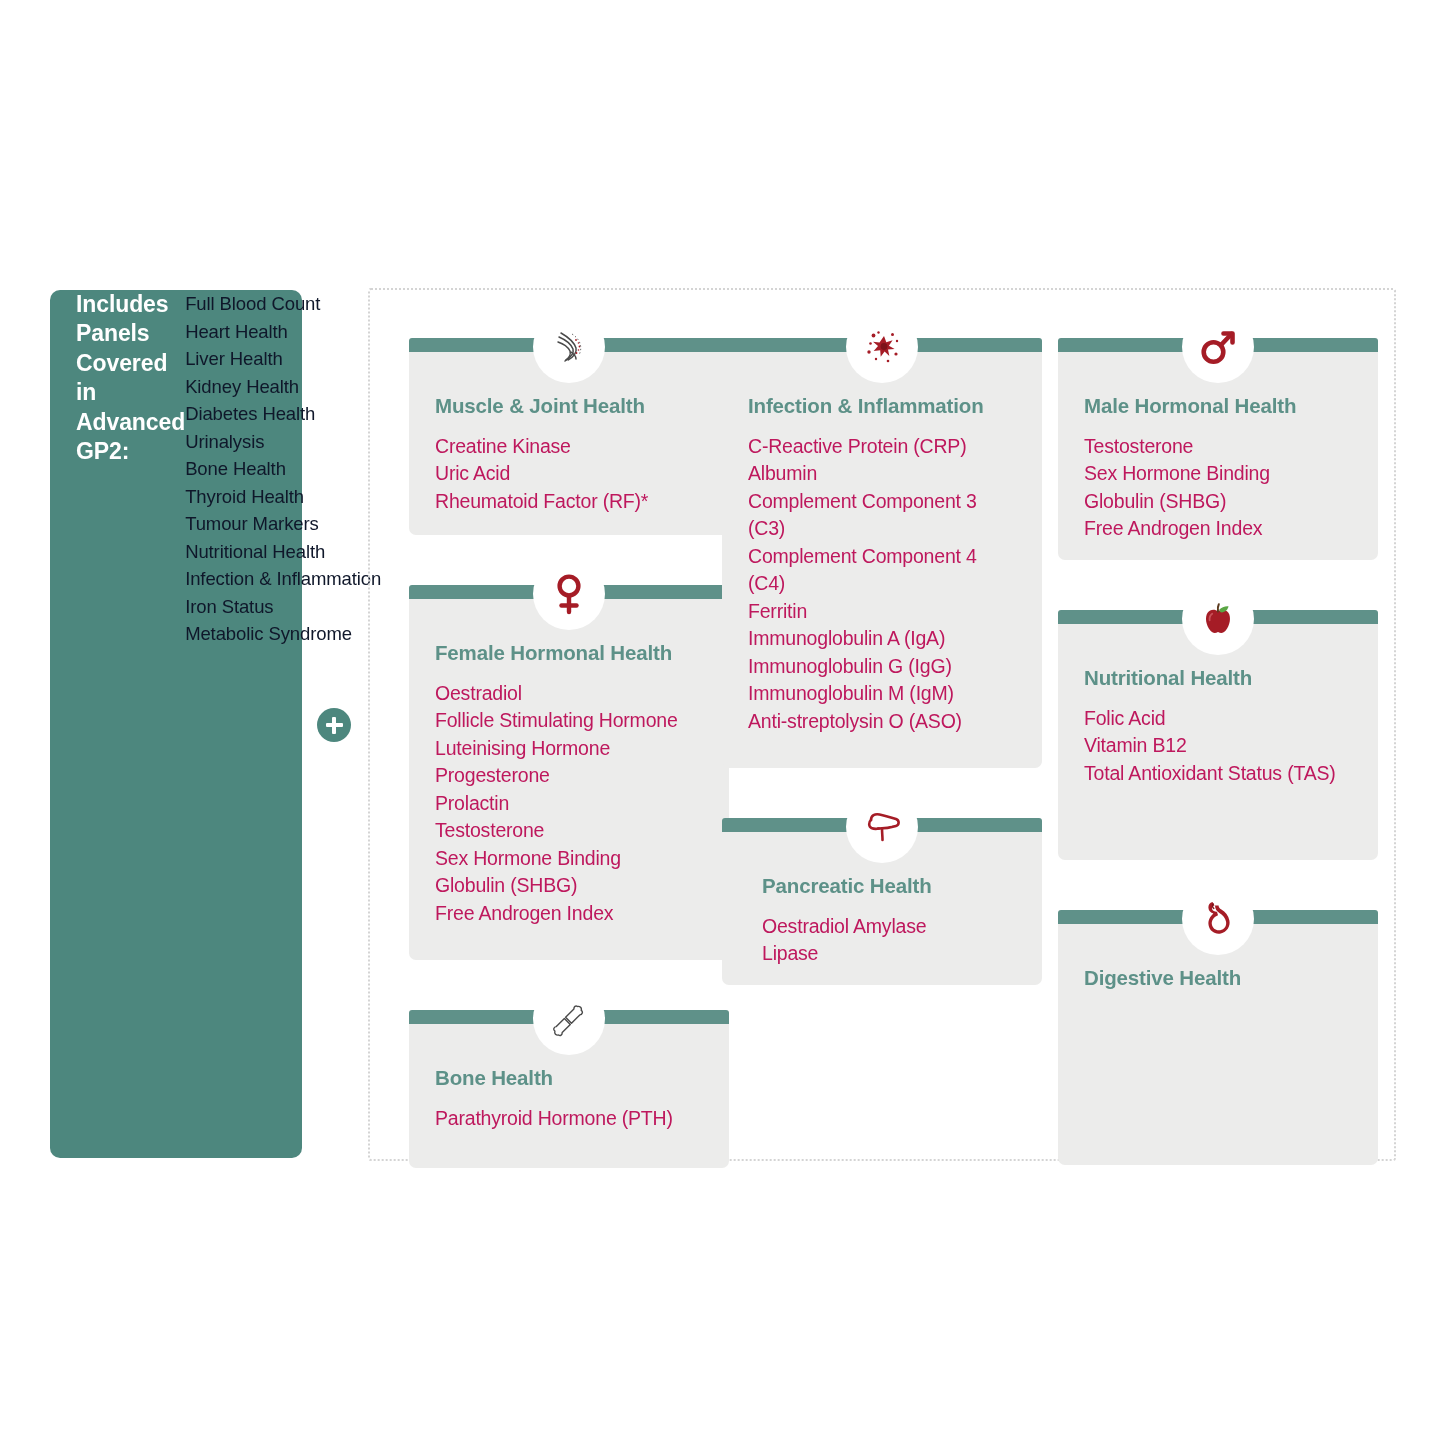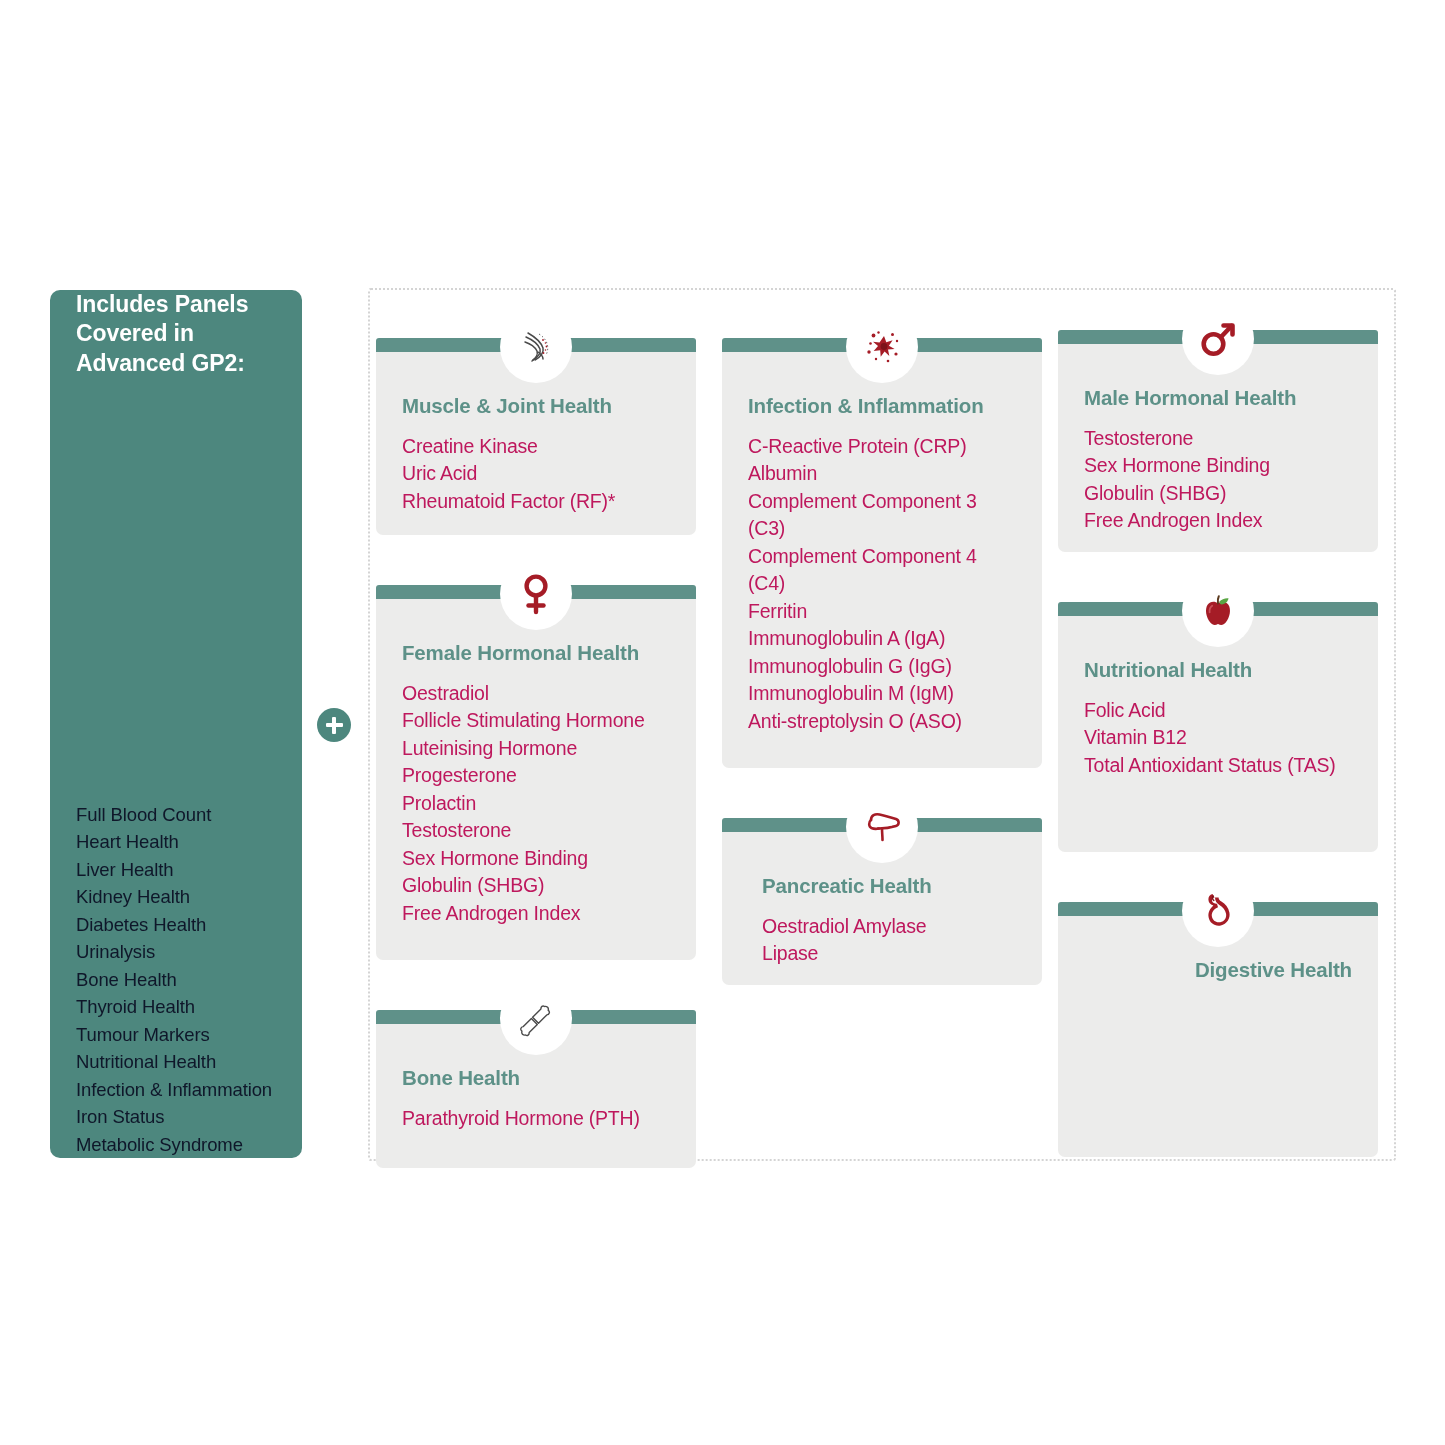--- a/index.html
+++ b/index.html
@@ -20,22 +20,22 @@
     position: absolute;
     left: 50px;
     top: 290px;
     width: 252px;
     height: 868px;
     background: #4d877e;
     border-radius: 10px;
     box-sizing: border-box;
     padding: 0 26px;
     display: flex;
-    flex-direction: column;
-    justify-content: space-between;
+    flex-direction: row;
+    justify-content: flex-start;
   }
   #sidebar-title {
     color: #ffffff;
     font-size: 23px;
     font-weight: bold;
     line-height: 1.28;
     letter-spacing: -0.1px;
     margin-bottom: 18px;
     white-space: pre-line;
   }
@@ -85,23 +85,23 @@
     border: 2px dotted #d4d4d4;
     border-radius: 3px;
     box-sizing: border-box;
   }
 
   
   .column {
     position: absolute;
     width: 320px;
   }
-  #col-1 { left: 376px; top: 338px; }
+  #col-1 { left: 409px; top: 338px; }
   #col-2 { left: 722px; top: 338px; }
-  #col-3 { left: 1058px; top: 330px; }
+  #col-3 { left: 1058px; top: 338px; }
 
   
   .card {
     position: relative;
     background: #ececeb;
     border-radius: 7px;
     box-sizing: border-box;
     padding: 56px 26px 26px 26px;
     margin-bottom: 50px;
   }
@@ -153,21 +153,21 @@
 
   
   #card-muscle     { height: 197px; }
   #card-female     { height: 375px; }
   #card-bone       { height: 158px; }
   #card-infection  { height: 430px; }
   #card-pancreatic { height: 167px; padding-left: 40px; }
   #card-allergy    { height: 158px; }
   #card-male       { height: 222px; }
   #card-nutrition  { height: 250px; }
-  #card-digestive  { height: 255px; text-align: right; }
+  #card-digestive  { height: 255px; }
 
   #card-bone, #card-allergy, #card-digestive { margin-bottom: 0; }
 </style>
 </head>
 <body>
 
 <div id="sidebar">
   <div id="sidebar-title">Includes Panels
 Covered in
 Advanced GP2:</div>

